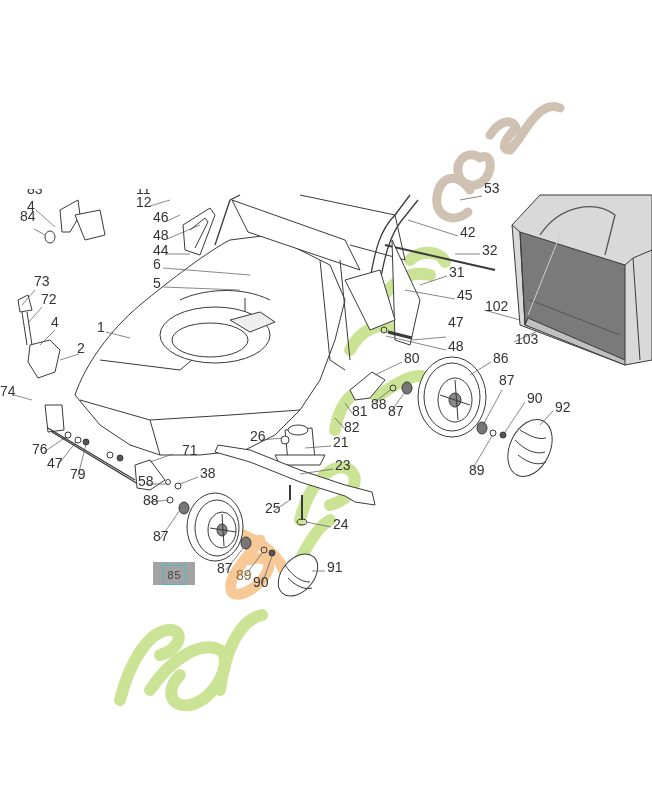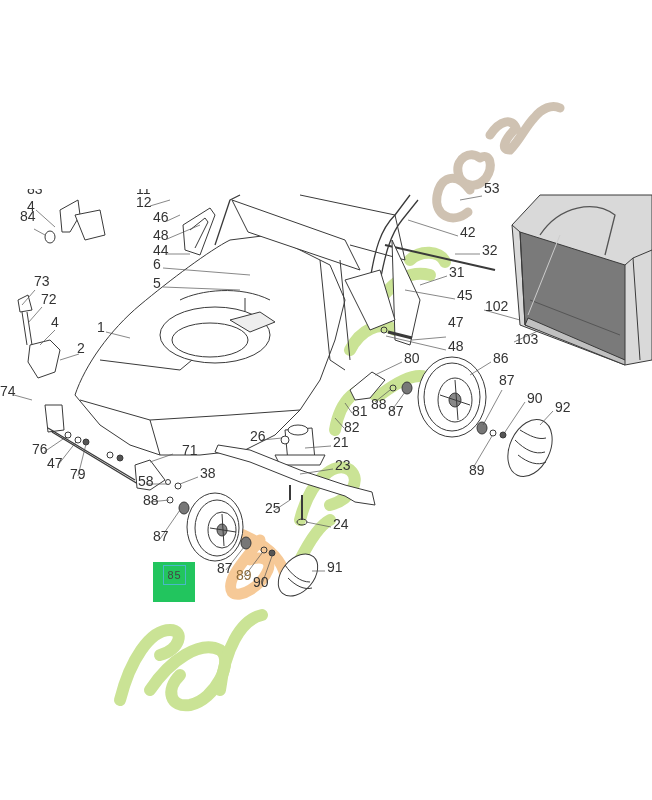--- a/index.html
+++ b/index.html
@@ -1,20 +1,20 @@
 <!DOCTYPE html>
 <html><head>
 <meta charset="utf-8">
 <style>
   html,body{margin:0;padding:0;background:#ffffff;}
   body{width:652px;height:800px;position:relative;overflow:hidden;font-family:"Liberation Sans","DejaVu Sans",sans-serif;}
   #diagram{position:absolute;left:0;top:0;width:652px;height:800px;}
   .lbl{position:absolute;font-size:14px;color:#333;line-height:12px;white-space:nowrap;}
   .lbl.wm{color:#8a6a3a;}
-  #hl{position:absolute;left:153px;top:562px;width:42px;height:40px;background:#22c55e;}
+  #hl{position:absolute;left:153px;top:562px;width:42px;height:23px;background:#a3a3a3;}
   #hl-inner{position:absolute;left:10px;top:3px;width:23px;height:20px;border:1px solid #49b8c8;box-sizing:border-box;
      font-size:11px;color:#444;text-align:center;line-height:18px;letter-spacing:1px;}
 </style>
 </head>
 <body>
 
 <svg id="diagram" viewBox="0 0 652 800" xmlns="http://www.w3.org/2000/svg">
 
   <g fill="none" stroke="#cdbfae" stroke-width="9" stroke-linecap="round" opacity="0.95">
     <path d="M470 190 C455 170 440 178 437 196 C434 215 452 225 468 212"></path>

